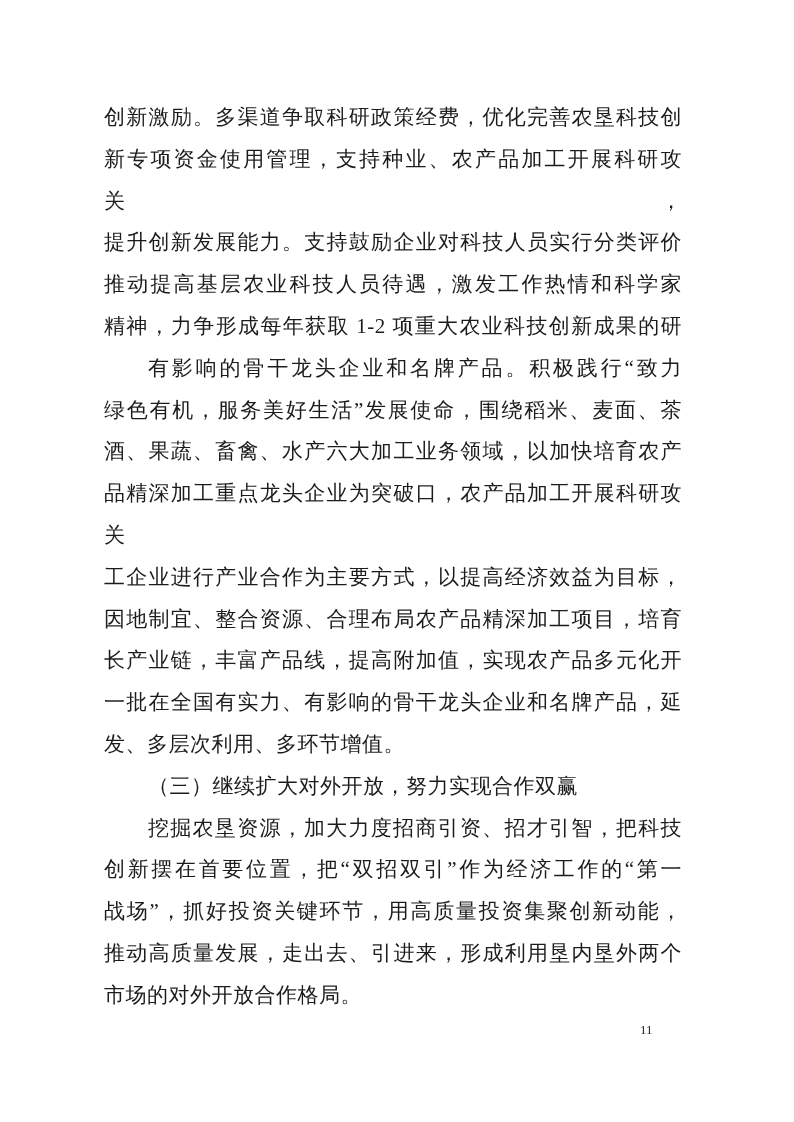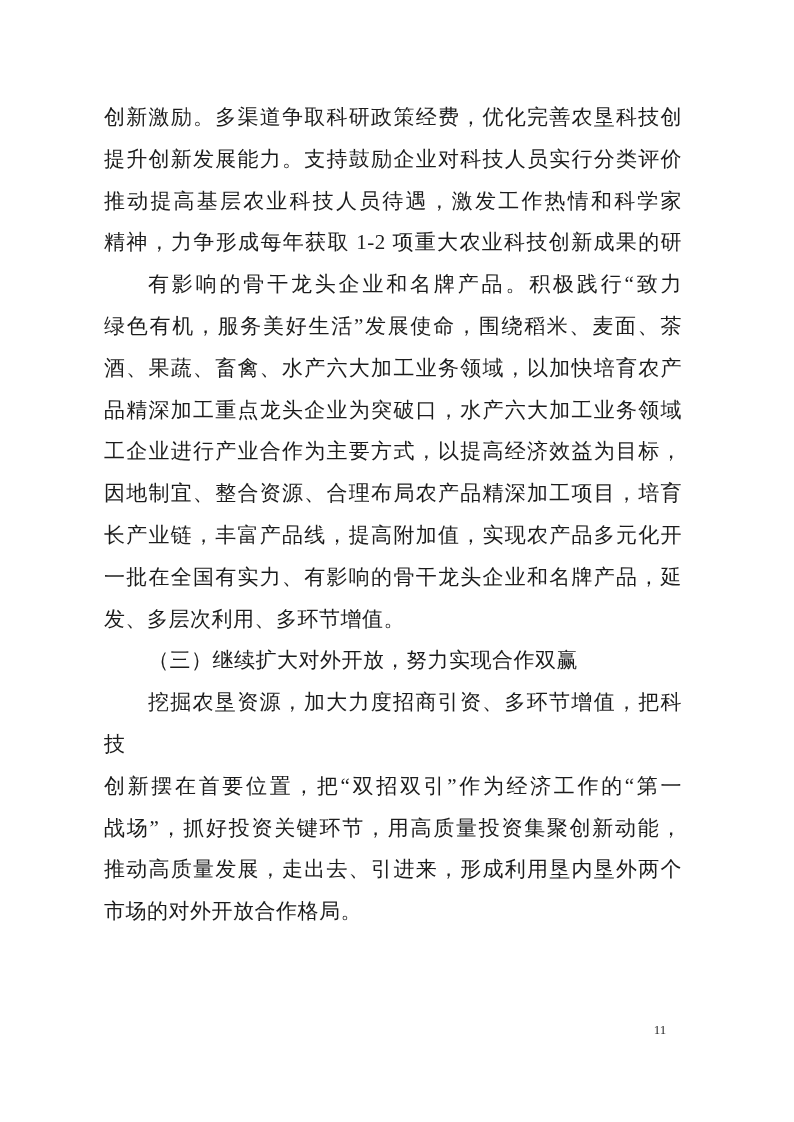--- a/index.html
+++ b/index.html
@@ -33,46 +33,46 @@
     text-align-last: justify;
   }
   .line.indent {
     text-indent: 44px;
   }
   .page-number {
     position: absolute;
     left: 640px;
     top: 1022px;
     width: 40px;
-    text-align: center;
     font-size: 13px;
     line-height: 16px;
     color: #2a2a2a;
     font-family: "Liberation Serif", "DejaVu Serif", serif;
   }
 </style>
 </head>
 <body>
 
 <div class="page">
   <div class="text-block">
       <div class="line fill">创新激励。多渠道争取科研政策经费，优化完善农垦科技创</div>
+      <div class="line fill">新专项资金使用管理，支持种业、农产品加工开展科研攻关，</div>
       <div class="line fill">提升创新发展能力。支持鼓励企业对科技人员实行分类评价</div>
       <div class="line fill">推动提高基层农业科技人员待遇，激发工作热情和科学家</div>
       <div class="line fill">精神，力争形成每年获取 1-2 项重大农业科技创新成果的研</div>
       <div class="line fill indent">有影响的骨干龙头企业和名牌产品。积极践行“致力</div>
       <div class="line fill">绿色有机，服务美好生活”发展使命，围绕稻米、麦面、茶</div>
       <div class="line fill">酒、果蔬、畜禽、水产六大加工业务领域，以加快培育农产</div>
-      <div class="line fill">品精深加工重点龙头企业为突破口，水产六大加工业务领域</div>
+      <div class="line fill">品精深加工重点龙头企业为突破口，农产品加工开展科研攻关</div>
       <div class="line fill">工企业进行产业合作为主要方式，以提高经济效益为目标，</div>
       <div class="line fill">因地制宜、整合资源、合理布局农产品精深加工项目，培育</div>
       <div class="line fill">长产业链，丰富产品线，提高附加值，实现农产品多元化开</div>
       <div class="line fill">一批在全国有实力、有影响的骨干龙头企业和名牌产品，延</div>
       <div class="line">发、多层次利用、多环节增值。</div>
       <div class="line indent">（三）继续扩大对外开放，努力实现合作双赢</div>
-      <div class="line fill indent">挖掘农垦资源，加大力度招商引资、多环节增值，把科技</div>
+      <div class="line fill indent">挖掘农垦资源，加大力度招商引资、招才引智，把科技</div>
       <div class="line fill">创新摆在首要位置，把“双招双引”作为经济工作的“第一</div>
       <div class="line fill">战场”，抓好投资关键环节，用高质量投资集聚创新动能，</div>
       <div class="line fill">推动高质量发展，走出去、引进来，形成利用垦内垦外两个</div>
       <div class="line">市场的对外开放合作格局。</div>
     </div>
   <div class="page-number">11</div>
 </div>
 
 </body></html>

